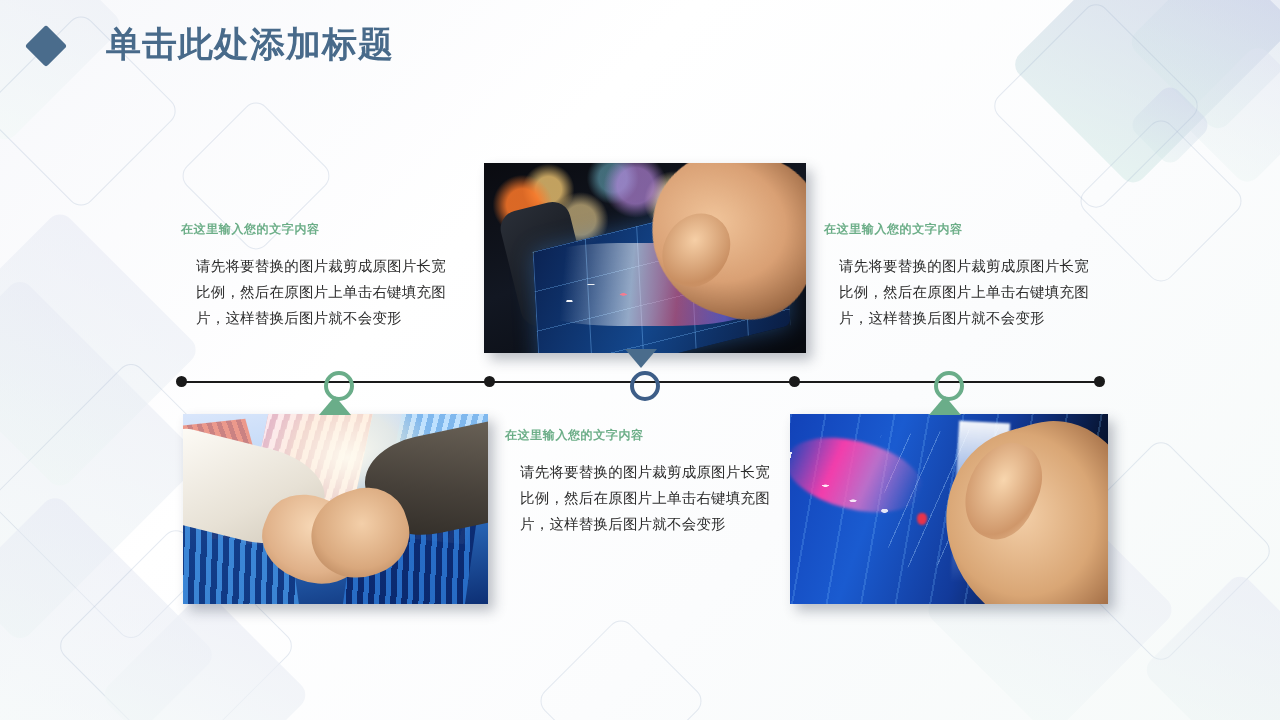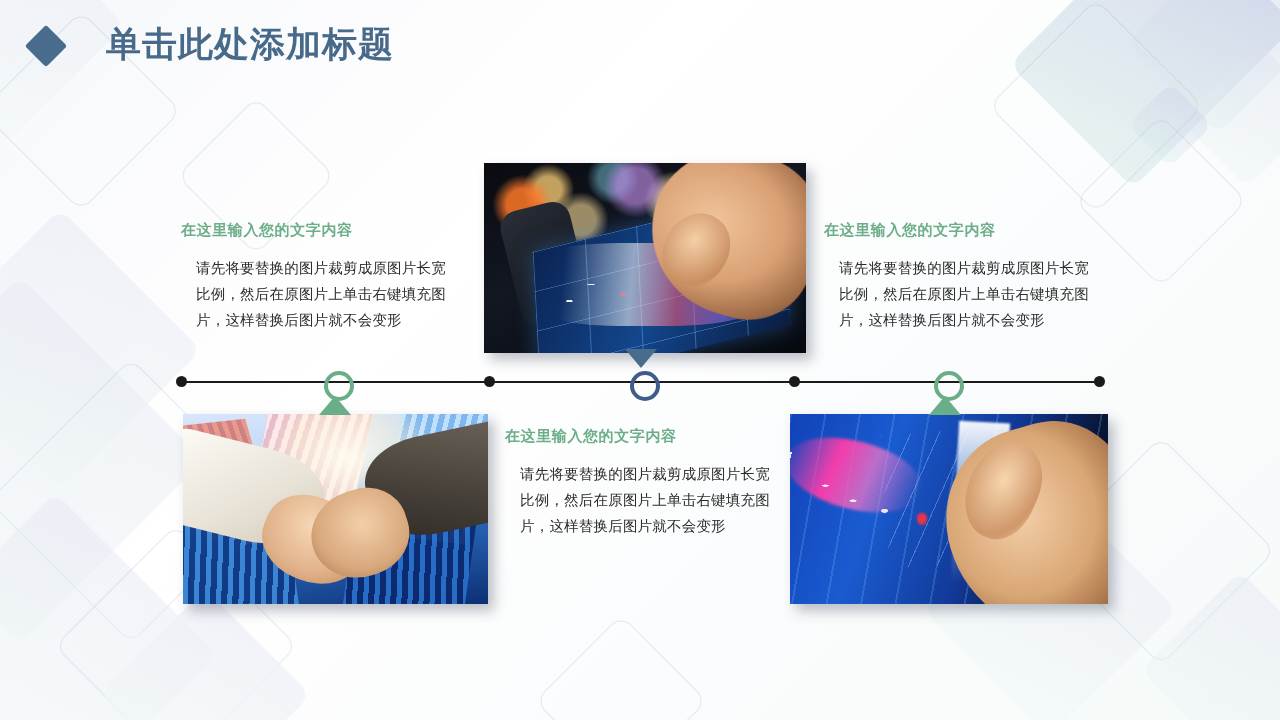--- a/index.html
+++ b/index.html
@@ -137,21 +137,21 @@
     background:radial-gradient(ellipse at 40% 40%,#f3cfa8 0%,#d9a675 46%,#9c6740 76%,rgba(40,25,15,0) 100%);
     border-radius:46% 40% 36% 54%;transform:rotate(-16deg);}
   .ph-br .finger{position:absolute;right:22%;top:14%;width:22%;height:52%;
     background:radial-gradient(ellipse at 45% 40%,#f8d6ae,#cf976a 68%,rgba(100,65,40,0));
     border-radius:52% 48% 46% 54%;transform:rotate(24deg);}
   .ph-br .reddot{position:absolute;left:40%;top:52%;width:10px;height:12px;
     background:#e8334a;border-radius:50% 50% 60% 60%;filter:blur(1px);}
 
   
   .tb{position:absolute;}
-  .tb h3{margin:0 0 9px 0;font-size:15px;font-weight:bold;color:#6cae88;letter-spacing:.6px;}
+  .tb h3{margin:0 0 9px 0;font-size:12px;font-weight:bold;color:#6cae88;letter-spacing:.6px;}
   .tb p{margin:15px;font-size:14.5px;line-height:26px;color:#2c2c2c;letter-spacing:.2px;}
 </style>
 </head>
 <body>
 
 <div class="slide">
 
   <div>
     <div class="deco f1" style="left:1065px;top:-70px;width:175px;height:230px;"></div>
     <div class="deco f2" style="left:1160px;top:-40px;width:130px;height:150px;"></div>

